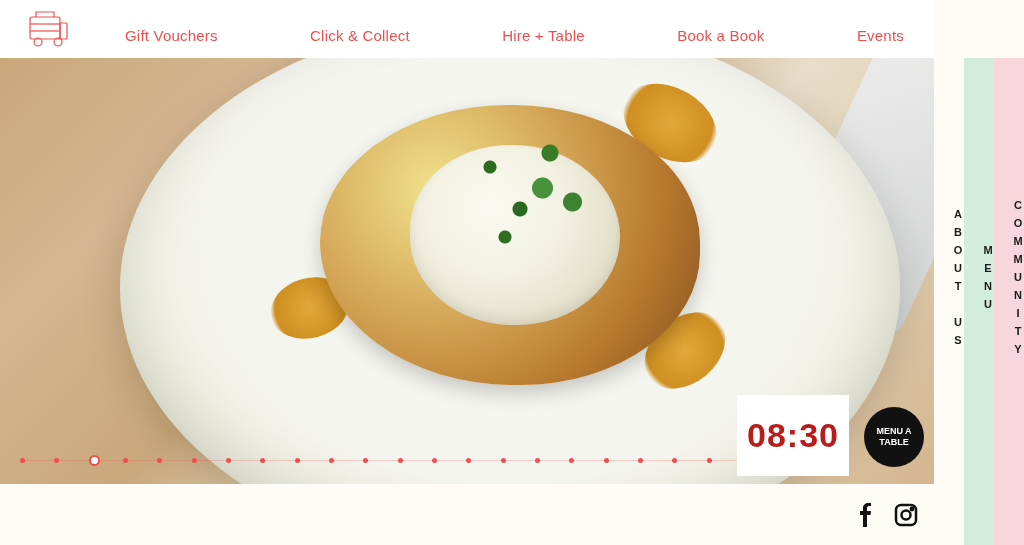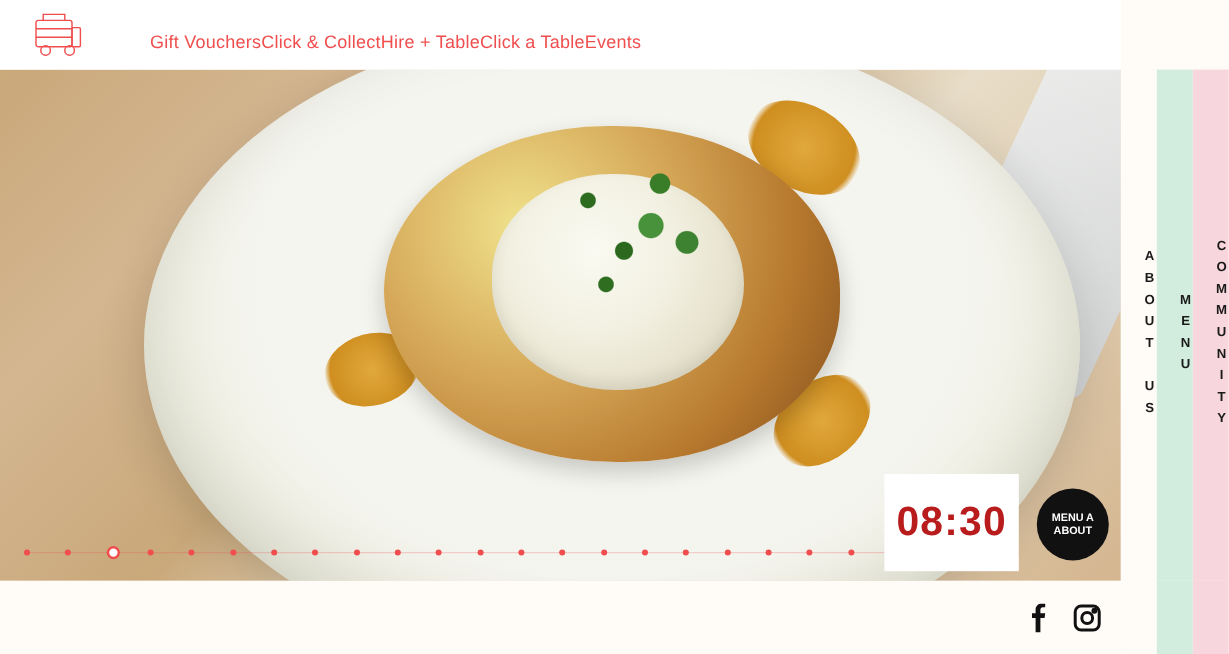--- a/index.html
+++ b/index.html
@@ -22,21 +22,21 @@
 }
 .logo {
   width: 95px;
   display: flex;
   justify-content: center;
 }
 .logo svg { width: 44px; height: 40px; stroke: #f04e4e; fill: none; stroke-width: 1.2; }
 .nav-links {
   flex: 1;
   display: flex;
-  justify-content: flex-start;
+  justify-content: space-between;
   padding: 0 30px;
   margin-top: 12px;
 }
 .nav-link {
   color: #f04e4e;
   font-size: 15px;
   font-weight: 400;
   letter-spacing: 0.2px;
   cursor: pointer;
 }
@@ -218,21 +218,21 @@
       <line x1="4" y1="22" x2="34" y2="22"></line>
       <circle cx="12" cy="33" r="4"></circle>
       <circle cx="32" cy="33" r="4"></circle>
       <path d="M10 8 L10 3 L28 3 L28 8"></path>
     </svg>
   </div>
   <div class="nav-links">
     <span class="nav-link">Gift Vouchers</span>
     <span class="nav-link">Click &amp; Collect</span>
     <span class="nav-link">Hire + Table</span>
-    <span class="nav-link">Click a Table</span>
+    <span class="nav-link">Book a Book</span>
     <span class="nav-link">Events</span>
   </div>
 </nav>
 
 <div class="hero">
   <div class="fork"></div>
   <div class="plate">
     <div class="splat1"></div>
     <div class="splat2"></div>
     <div class="splat3"></div>
@@ -264,21 +264,21 @@
       <div class="tick" style="left: 87.5%;"></div>
       <div class="tick" style="left: 91.6667%;"></div>
       <div class="tick" style="left: 95.8333%;"></div>
       <div class="tick" style="left: 100%;"></div>
       <div class="marker" style="left: 8.33333%;"></div>
     </div>
   <div class="time-box">08:30</div>
 </div>
 
 <div class="book-badge">
-  <span><span>MENU A</span><br><span>ABOUT</span></span>
+  <span><span>MENU A</span><br><span>TABLE</span></span>
 </div>
 
 <div class="side-tabs">
   <div class="tab about">ABOUT US</div>
   <div class="tab menu">MENU</div>
   <div class="tab community">COMMUNITY</div>
 </div>
 
 <div class="bottom-strip"></div>
 

